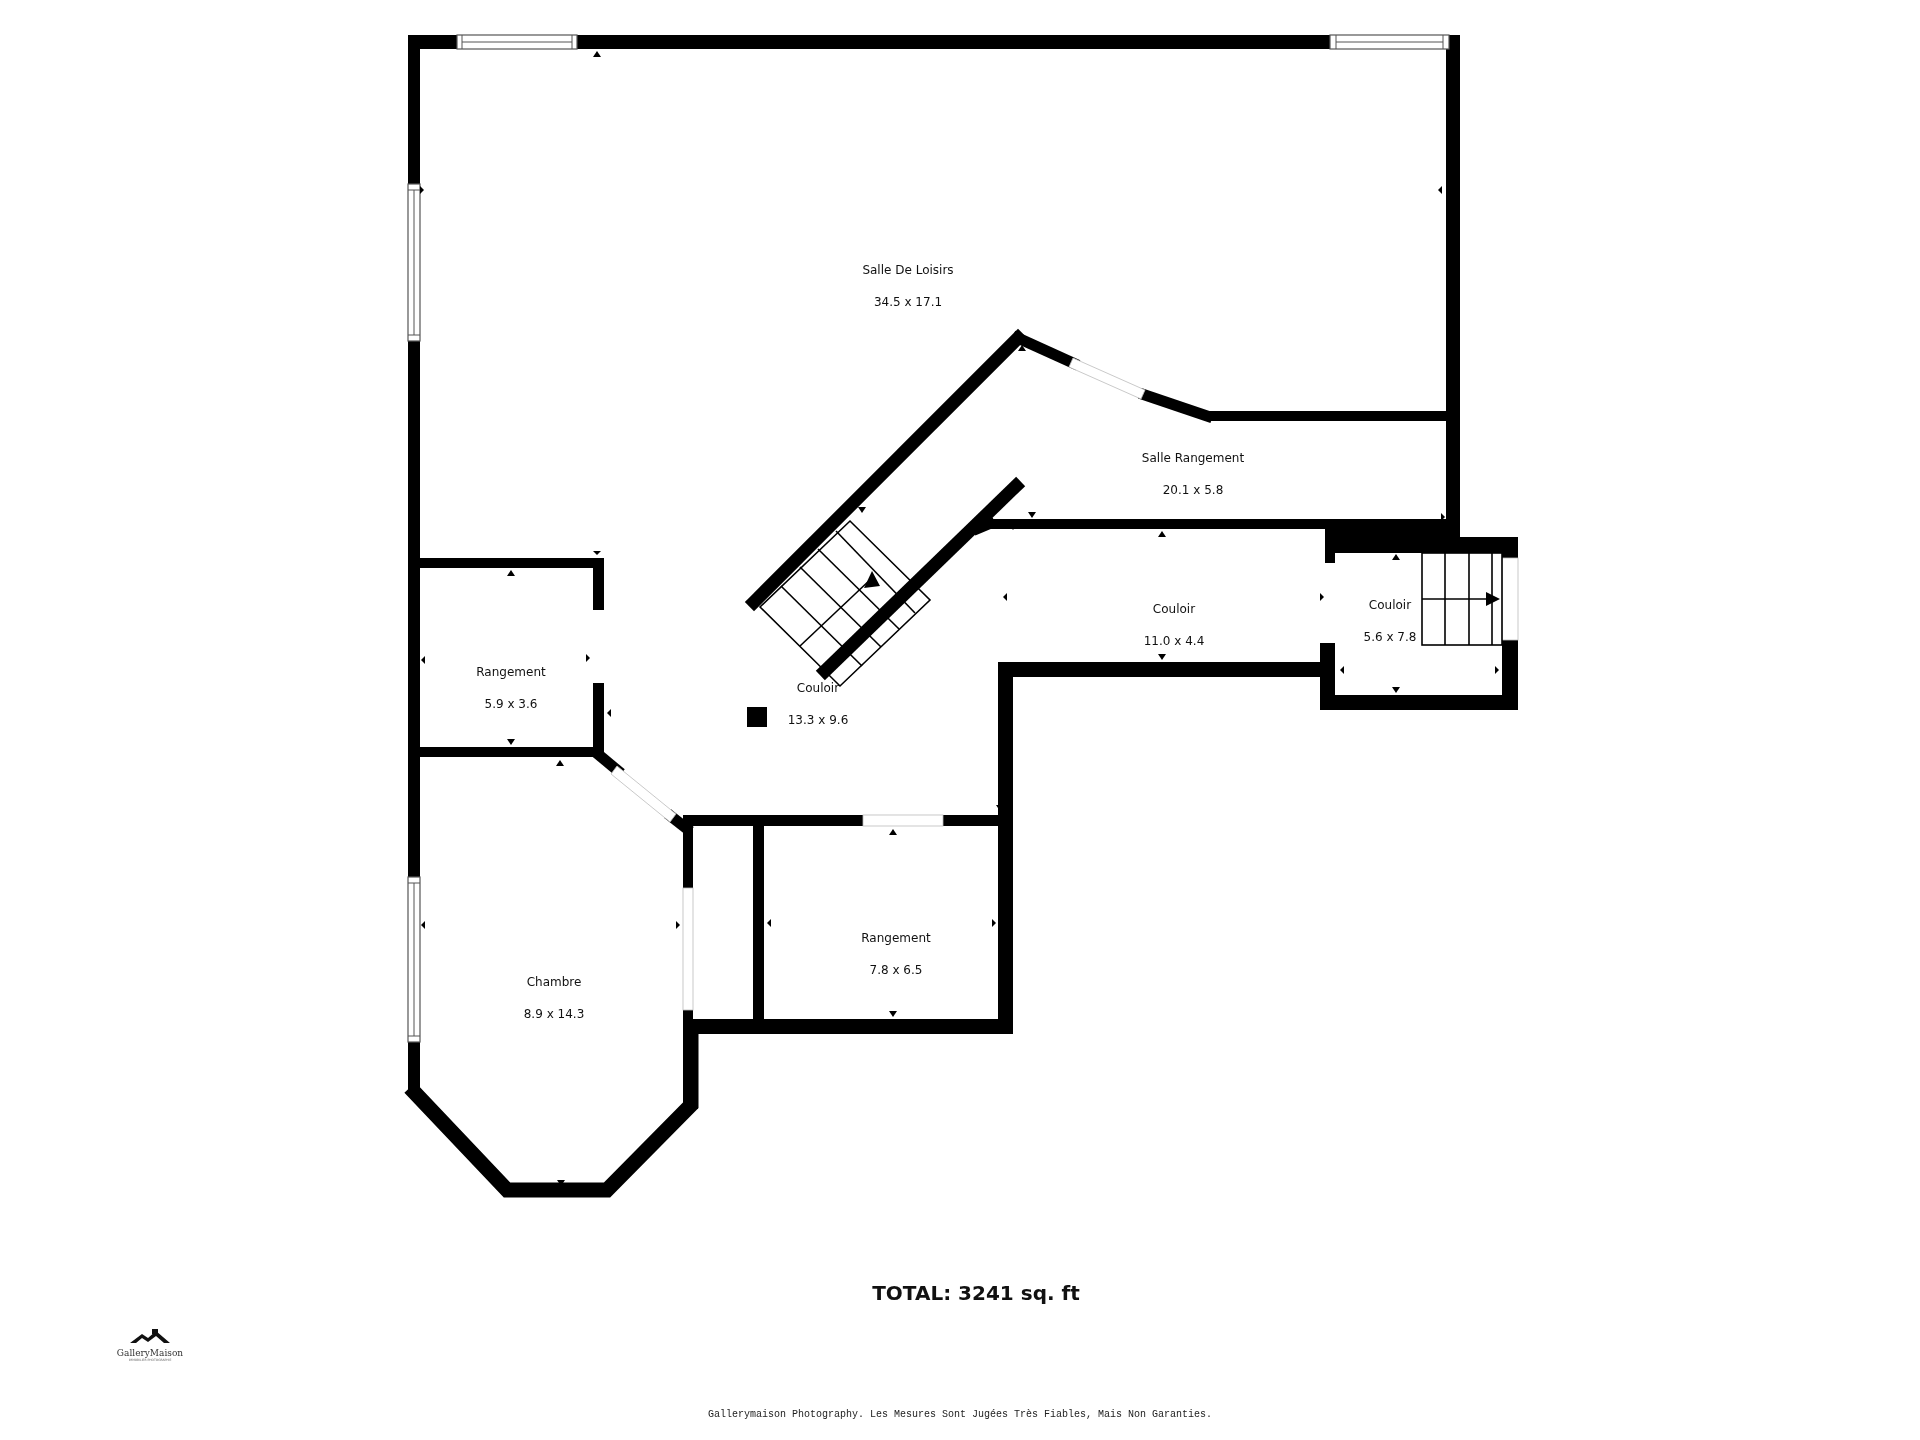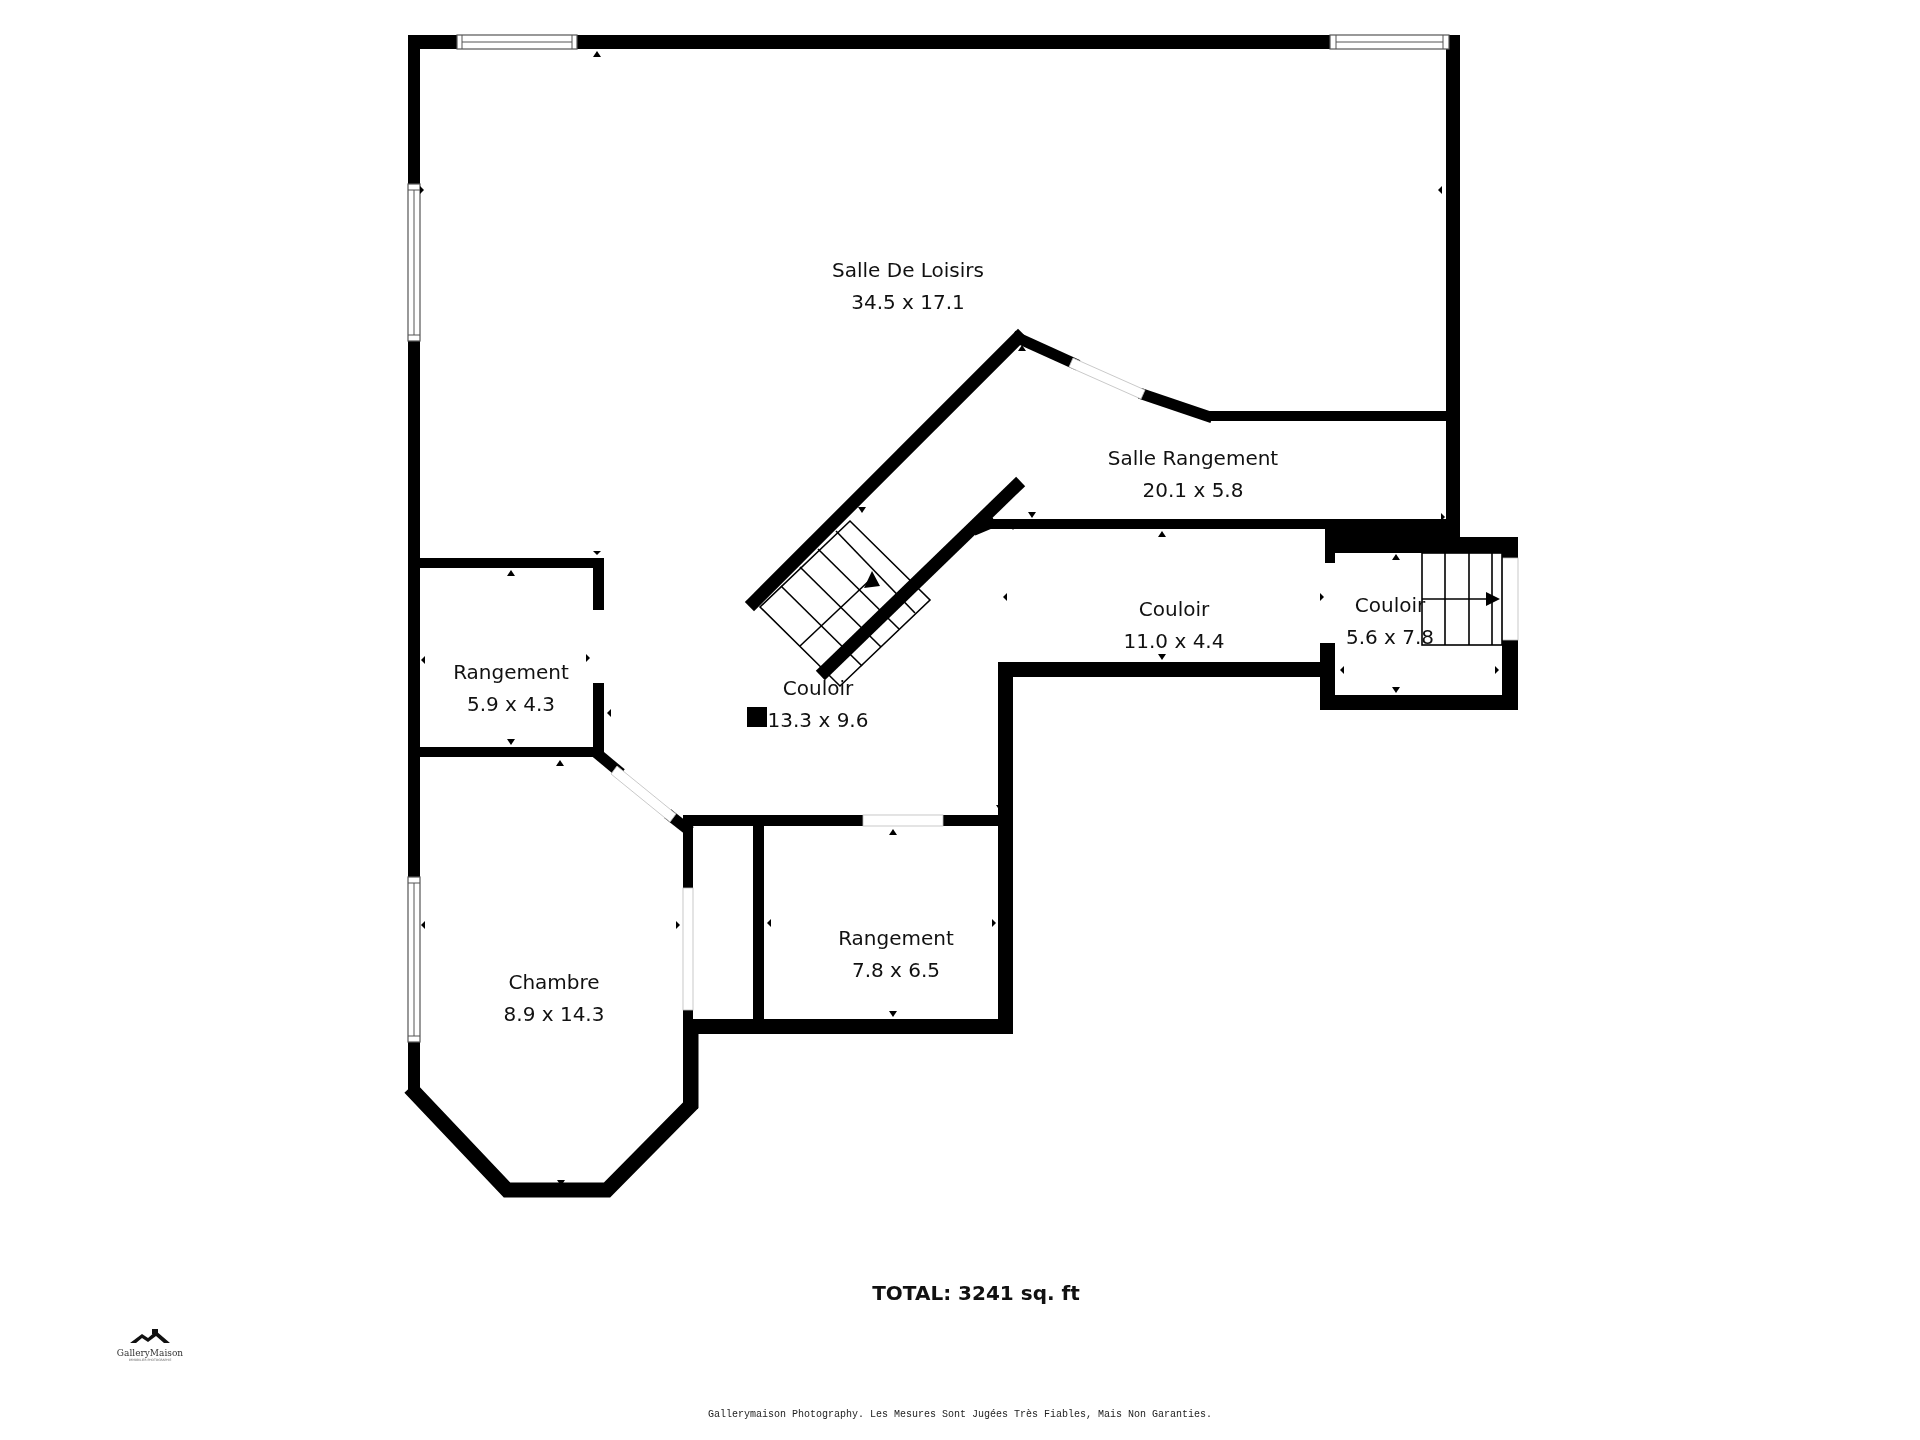--- a/index.html
+++ b/index.html
@@ -4,21 +4,21 @@
 <style>
   html, body { margin: 0; padding: 0; background: #ffffff; }
   body { width: 1920px; height: 1440px; position: relative; overflow: hidden; font-family: "DejaVu Sans", "Liberation Sans", sans-serif; color: #111; }
   #plan { position: absolute; left: 0; top: 0; width: 1920px; height: 1440px; }
   .wall { fill: none; stroke: #000; stroke-linecap: square; stroke-linejoin: miter; }
   .wallfill { fill: #000; stroke: none; }
   .win { fill: #fff; stroke: #555; stroke-width: 1.2; }
   .door { fill: #fff; stroke: #bbb; stroke-width: 0.8; }
   .stair { fill: none; stroke: #000; stroke-width: 1.6; }
   .marker { fill: #000; }
-  .room-label { position: absolute; text-align: center; font-size: 20px; line-height: 32px; color: #111; white-space: nowrap; transform: translateX(-50%); }
+  .room-label { position: absolute; text-align: center; font-size: 12px; line-height: 32px; color: #111; white-space: nowrap; transform: translateX(-50%); }
   .room-label span { display: block; }
   .summary { position: absolute; left: 0; width: 1920px; text-align: center; font-size: 20px; line-height: 27px; color: #111; }
   .summary .total { font-weight: bold; }
   .footer-note { position: absolute; left: 0; width: 1920px; top: 1409px; text-align: center; font-size: 10px; color: #222; font-family: Liberation Mono, monospace; }
   .logo { position: absolute; left: 110px; top: 1328px; width: 80px; height: 40px; text-align: center; }
   .logo .logo-text { font-family: "DejaVu Serif", serif; font-size: 9px; color: #333; display: block; margin-top: 0px; }
   .logo .logo-tag { font-size: 3px; color: #666; display: block; }
 </style>
 </head>
 <body>
@@ -187,21 +187,21 @@
 <div class="room-label" style="left:1174px; top:593px;">
   <span>Couloir</span>
   <span>11.0 x 4.4</span>
 </div>
 <div class="room-label" style="left:1390px; top:589px;">
   <span>Couloir</span>
   <span>5.6 x 7.8</span>
 </div>
 <div class="room-label" style="left:511px; top:656px;">
   <span>Rangement</span>
-  <span>5.9 x 4.3</span>
+  <span>5.9 x 3.6</span>
 </div>
 <div class="room-label" style="left:896px; top:922px;">
   <span>Rangement</span>
   <span>7.8 x 6.5</span>
 </div>
 <div class="room-label" style="left:554px; top:966px;">
   <span>Chambre</span>
   <span>8.9 x 14.3</span>
 </div>
 

